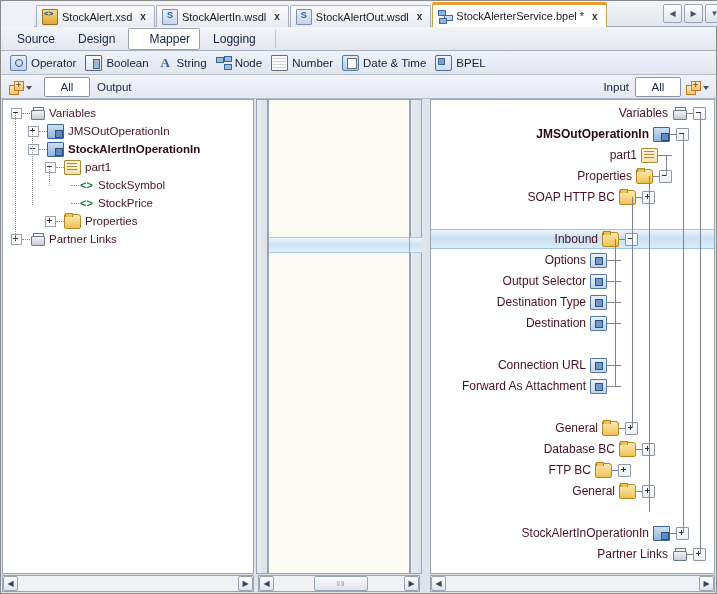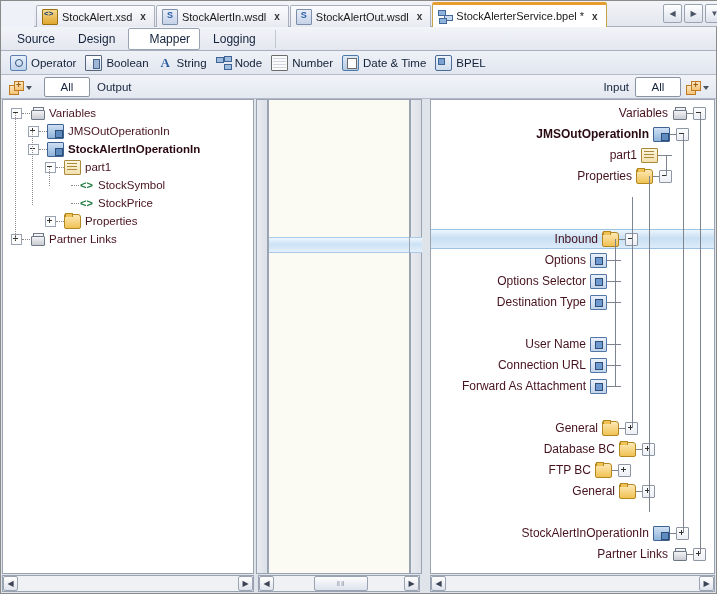--- a/index.html
+++ b/index.html
@@ -377,43 +377,49 @@
             <span class="rlbl">part1</span>
             <span class="ic part"></span>
             <span class="rline" style="width:14px"></span>
           </div>
           <div class="rrow" style="top: 66px; left: 0px; width: 283px; padding-right: 42px; box-sizing: border-box;">
             <span class="rlbl">Properties</span>
             <span class="ic folder"></span>
             <span class="rline" style="width:6px"></span>
             <span class="rexp"></span>
           </div>
+          <div class="rrow" style="top: 87px; left: 0px; width: 283px; padding-right: 59px; box-sizing: border-box;">
+            <span class="rlbl">SOAP HTTP BC</span>
+            <span class="ic folder"></span>
+            <span class="rline" style="width:6px"></span>
+            <span class="rexp plus"></span>
+          </div>
           <div class="rrow sel" style="top: 129px; left: 0px; width: 283px; padding-right: 76px; box-sizing: border-box;">
             <span class="rlbl">Inbound</span>
             <span class="ic folder"></span>
             <span class="rline" style="width:6px"></span>
             <span class="rexp"></span>
           </div>
           <div class="rrow" style="top: 150px; left: 0px; width: 283px; padding-right: 93px; box-sizing: border-box;">
             <span class="rlbl">Options</span>
             <span class="ic leafblue"></span>
             <span class="rline" style="width:14px"></span>
           </div>
           <div class="rrow" style="top: 171px; left: 0px; width: 283px; padding-right: 93px; box-sizing: border-box;">
-            <span class="rlbl">Options Selector</span>
+            <span class="rlbl">Output Selector</span>
             <span class="ic leafblue"></span>
             <span class="rline" style="width:14px"></span>
           </div>
           <div class="rrow" style="top: 192px; left: 0px; width: 283px; padding-right: 93px; box-sizing: border-box;">
             <span class="rlbl">Destination Type</span>
             <span class="ic leafblue"></span>
             <span class="rline" style="width:14px"></span>
           </div>
-          <div class="rrow" style="top: 234px; left: 0px; width: 283px; padding-right: 93px; box-sizing: border-box;">
-            <span class="rlbl">User Name</span>
+          <div class="rrow" style="top: 213px; left: 0px; width: 283px; padding-right: 93px; box-sizing: border-box;">
+            <span class="rlbl">Destination</span>
             <span class="ic leafblue"></span>
             <span class="rline" style="width:14px"></span>
           </div>
           <div class="rrow" style="top: 255px; left: 0px; width: 283px; padding-right: 93px; box-sizing: border-box;">
             <span class="rlbl">Connection URL</span>
             <span class="ic leafblue"></span>
             <span class="rline" style="width:14px"></span>
           </div>
           <div class="rrow" style="top: 276px; left: 0px; width: 283px; padding-right: 93px; box-sizing: border-box;">
             <span class="rlbl">Forward As Attachment</span>

